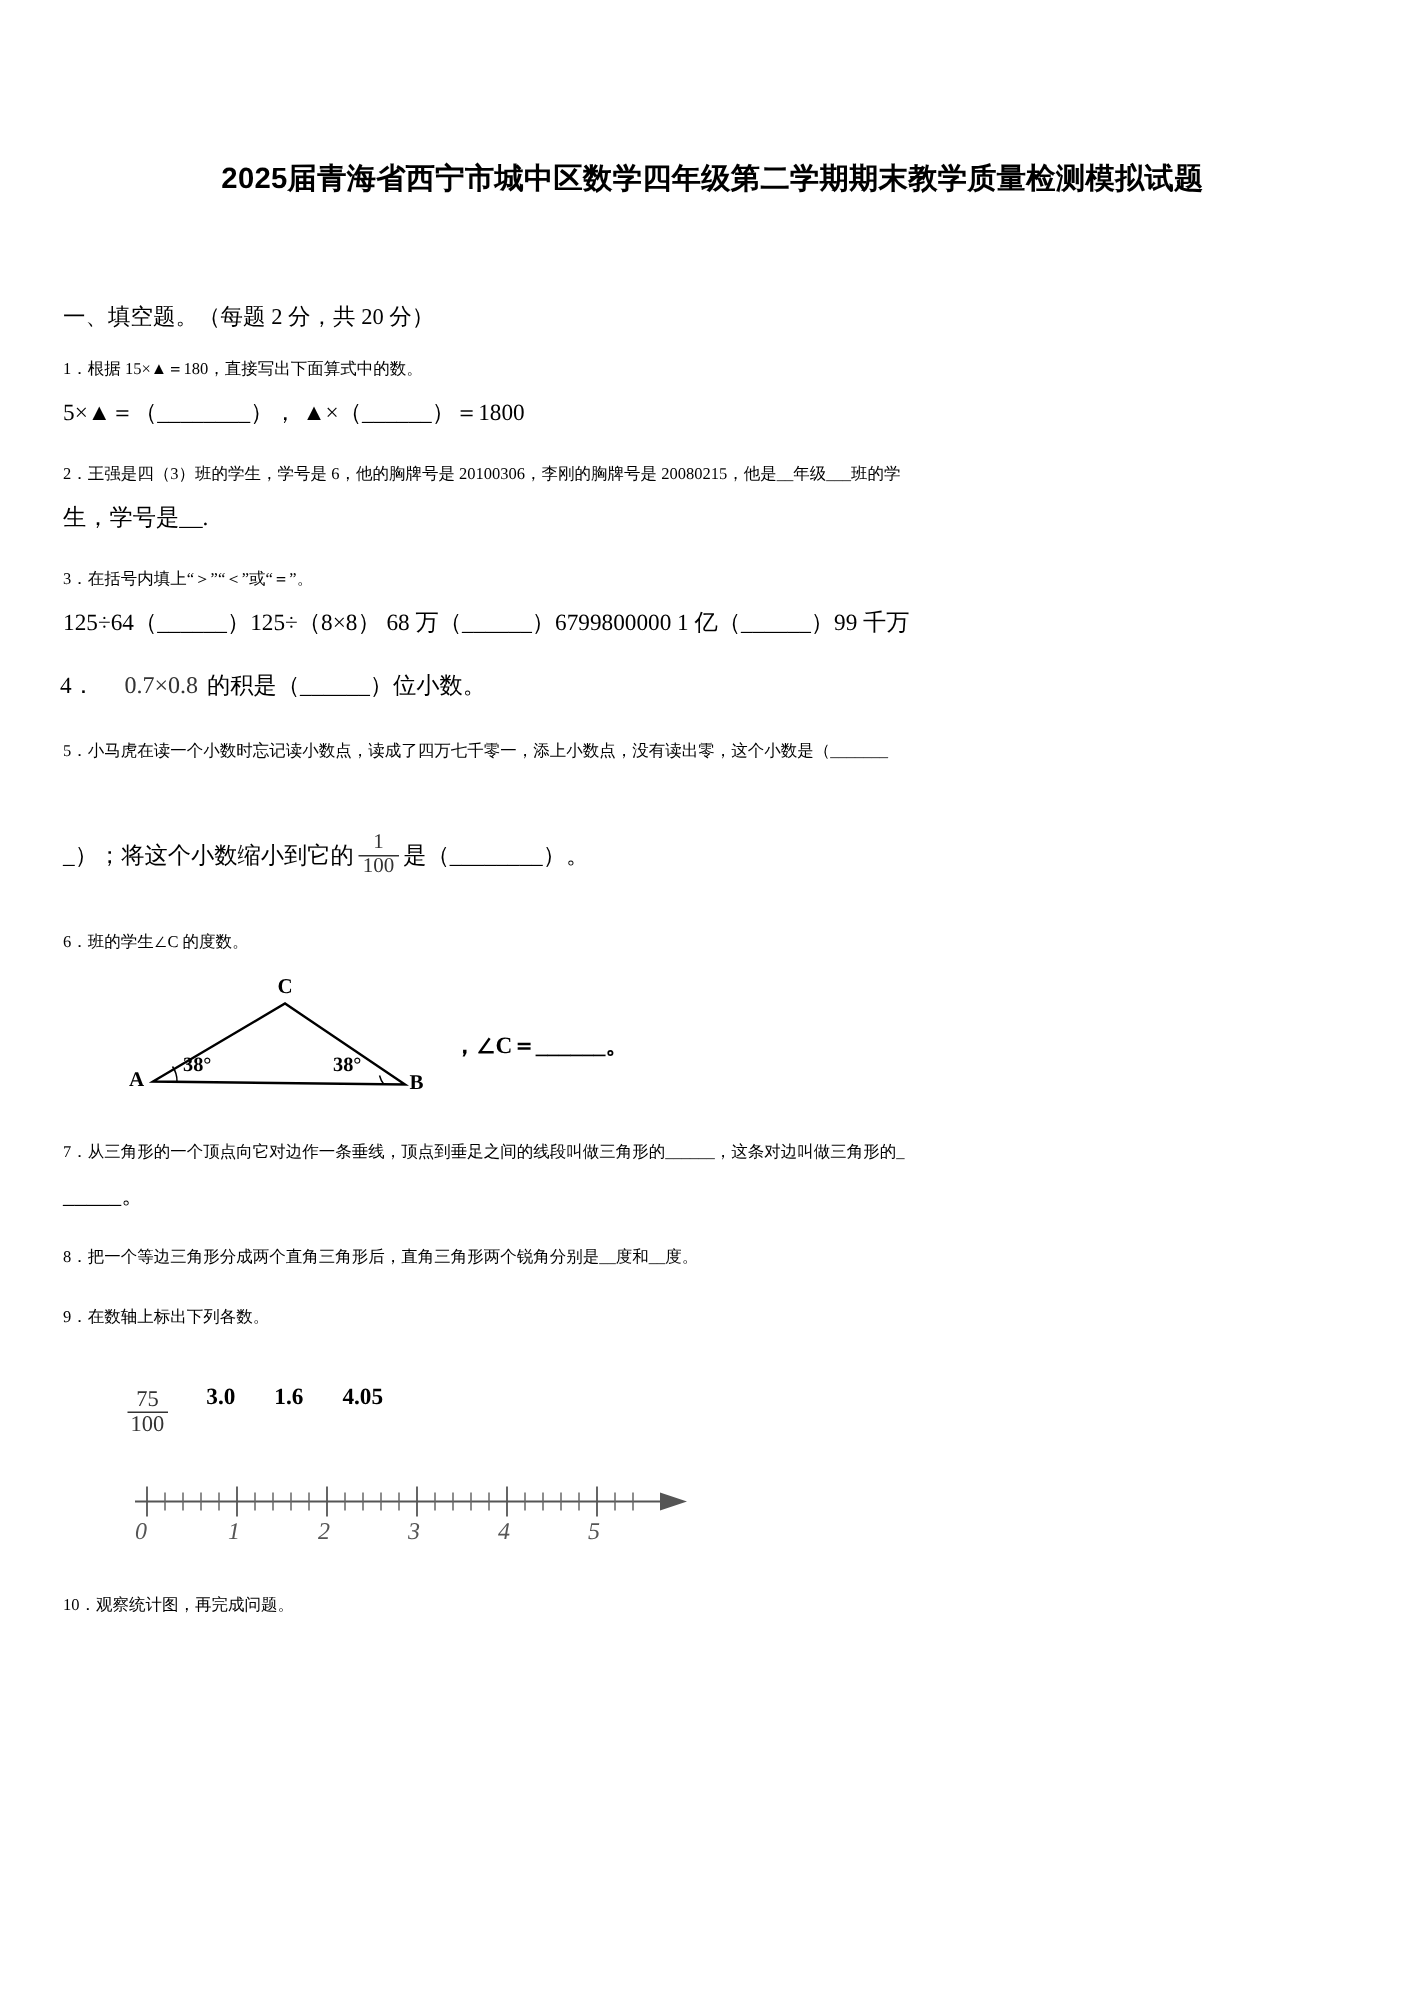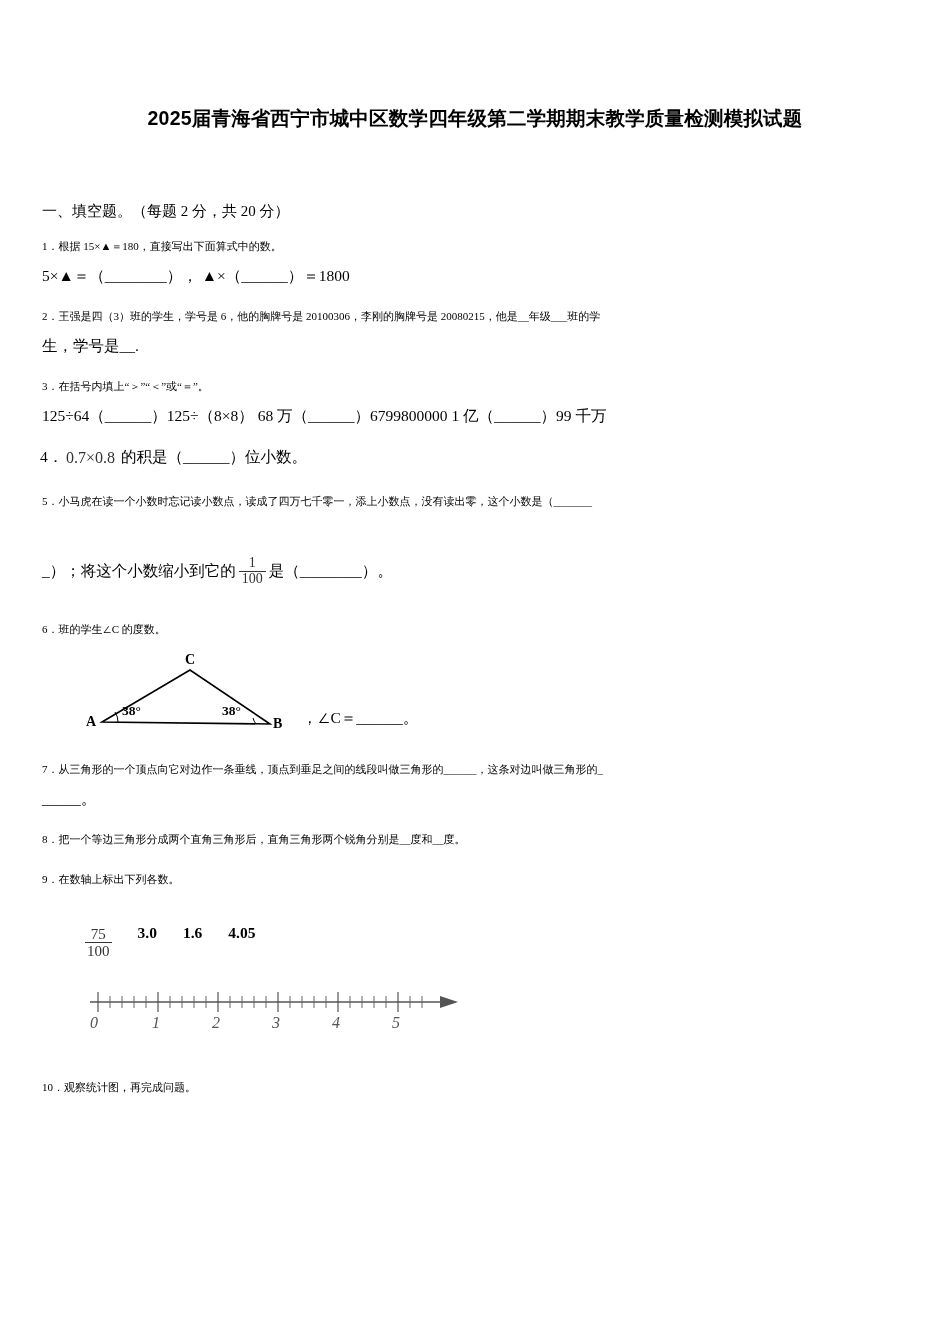--- a/index.html
+++ b/index.html
@@ -83,20 +83,21 @@
     align-items: center;
     margin-top: 16px;
     font-size: 15.5px;
   }
   .q4 .lead { width: 26px; }
   .q4 .expr {
     font-size: 16px;
     color: #333;
     margin-right: 6px;
     font-family: "Liberation Serif", serif;
+    margin-left: 17px;
   }
   
   .fig6 {
     position: relative;
     height: 96px;
     margin-top: 8px;
     margin-left: 30px;
     width: 420px;
   }
   .fig6 svg { position: absolute; left: 0; top: 0; }
@@ -177,21 +178,21 @@
     <svg width="420" height="96" viewBox="0 0 420 96">
       <polygon points="32,70 120,18 200,72" fill="none" stroke="#000" stroke-width="1.6"></polygon>
       <path d="M48,70 A17,17 0 0 0 45,60" fill="none" stroke="#000" stroke-width="1"></path>
       <path d="M183,66 A16,16 0 0 0 186,72" fill="none" stroke="#000" stroke-width="1"></path>
     </svg>
     <span style="position:absolute;left:115px;top:0px;font-size:14px;font-weight:bold;">C</span>
     <span style="position:absolute;left:16px;top:62px;font-size:14px;font-weight:bold;">A</span>
     <span style="position:absolute;left:203px;top:64px;font-size:14px;font-weight:bold;">B</span>
     <span style="position:absolute;left:52px;top:51px;font-size:13.5px;font-weight:bold;">38°</span>
     <span style="position:absolute;left:152px;top:51px;font-size:13.5px;font-weight:bold;">38°</span>
-    <span style="position:absolute;left:232px;top:56px;font-size:15.5px;font-weight:normal;">，∠C＝______。</span>
+    <span style="position:absolute;left:232px;top:36px;font-size:15.5px;font-weight:bold;">，∠C＝______。</span>
   </div>
 
   <div class="q" style="margin-top:6px">
     <span>7．</span><span>从三角形的一个顶点向它对边作一条垂线，顶点到垂足之间的线段叫做三角形的______，这条对边叫做三角形的_</span>
   </div>
   <div class="sub">_____。</div>
 
   <div class="q">
     <span>8．</span><span>把一个等边三角形分成两个直角三角形后，直角三角形两个锐角分别是__度和__度。</span>
   </div>
@@ -248,17 +249,17 @@
       </g>
     </svg>
     <span style="position:absolute;left:10px;top:32px;font-size:16px;color:#555;font-style:italic;">0</span>
     <span style="position:absolute;left:72px;top:32px;font-size:16px;color:#555;font-style:italic;">1</span>
     <span style="position:absolute;left:132px;top:32px;font-size:16px;color:#555;font-style:italic;">2</span>
     <span style="position:absolute;left:192px;top:32px;font-size:16px;color:#555;font-style:italic;">3</span>
     <span style="position:absolute;left:252px;top:32px;font-size:16px;color:#555;font-style:italic;">4</span>
     <span style="position:absolute;left:312px;top:32px;font-size:16px;color:#555;font-style:italic;">5</span>
   </div>
 
-  <div class="q" style="margin-top:20px">
+  <div class="q" style="margin-top:4px">
     <span>10．</span><span>观察统计图，再完成问题。</span>
   </div>
 
 </div>
 
 </body></html>

